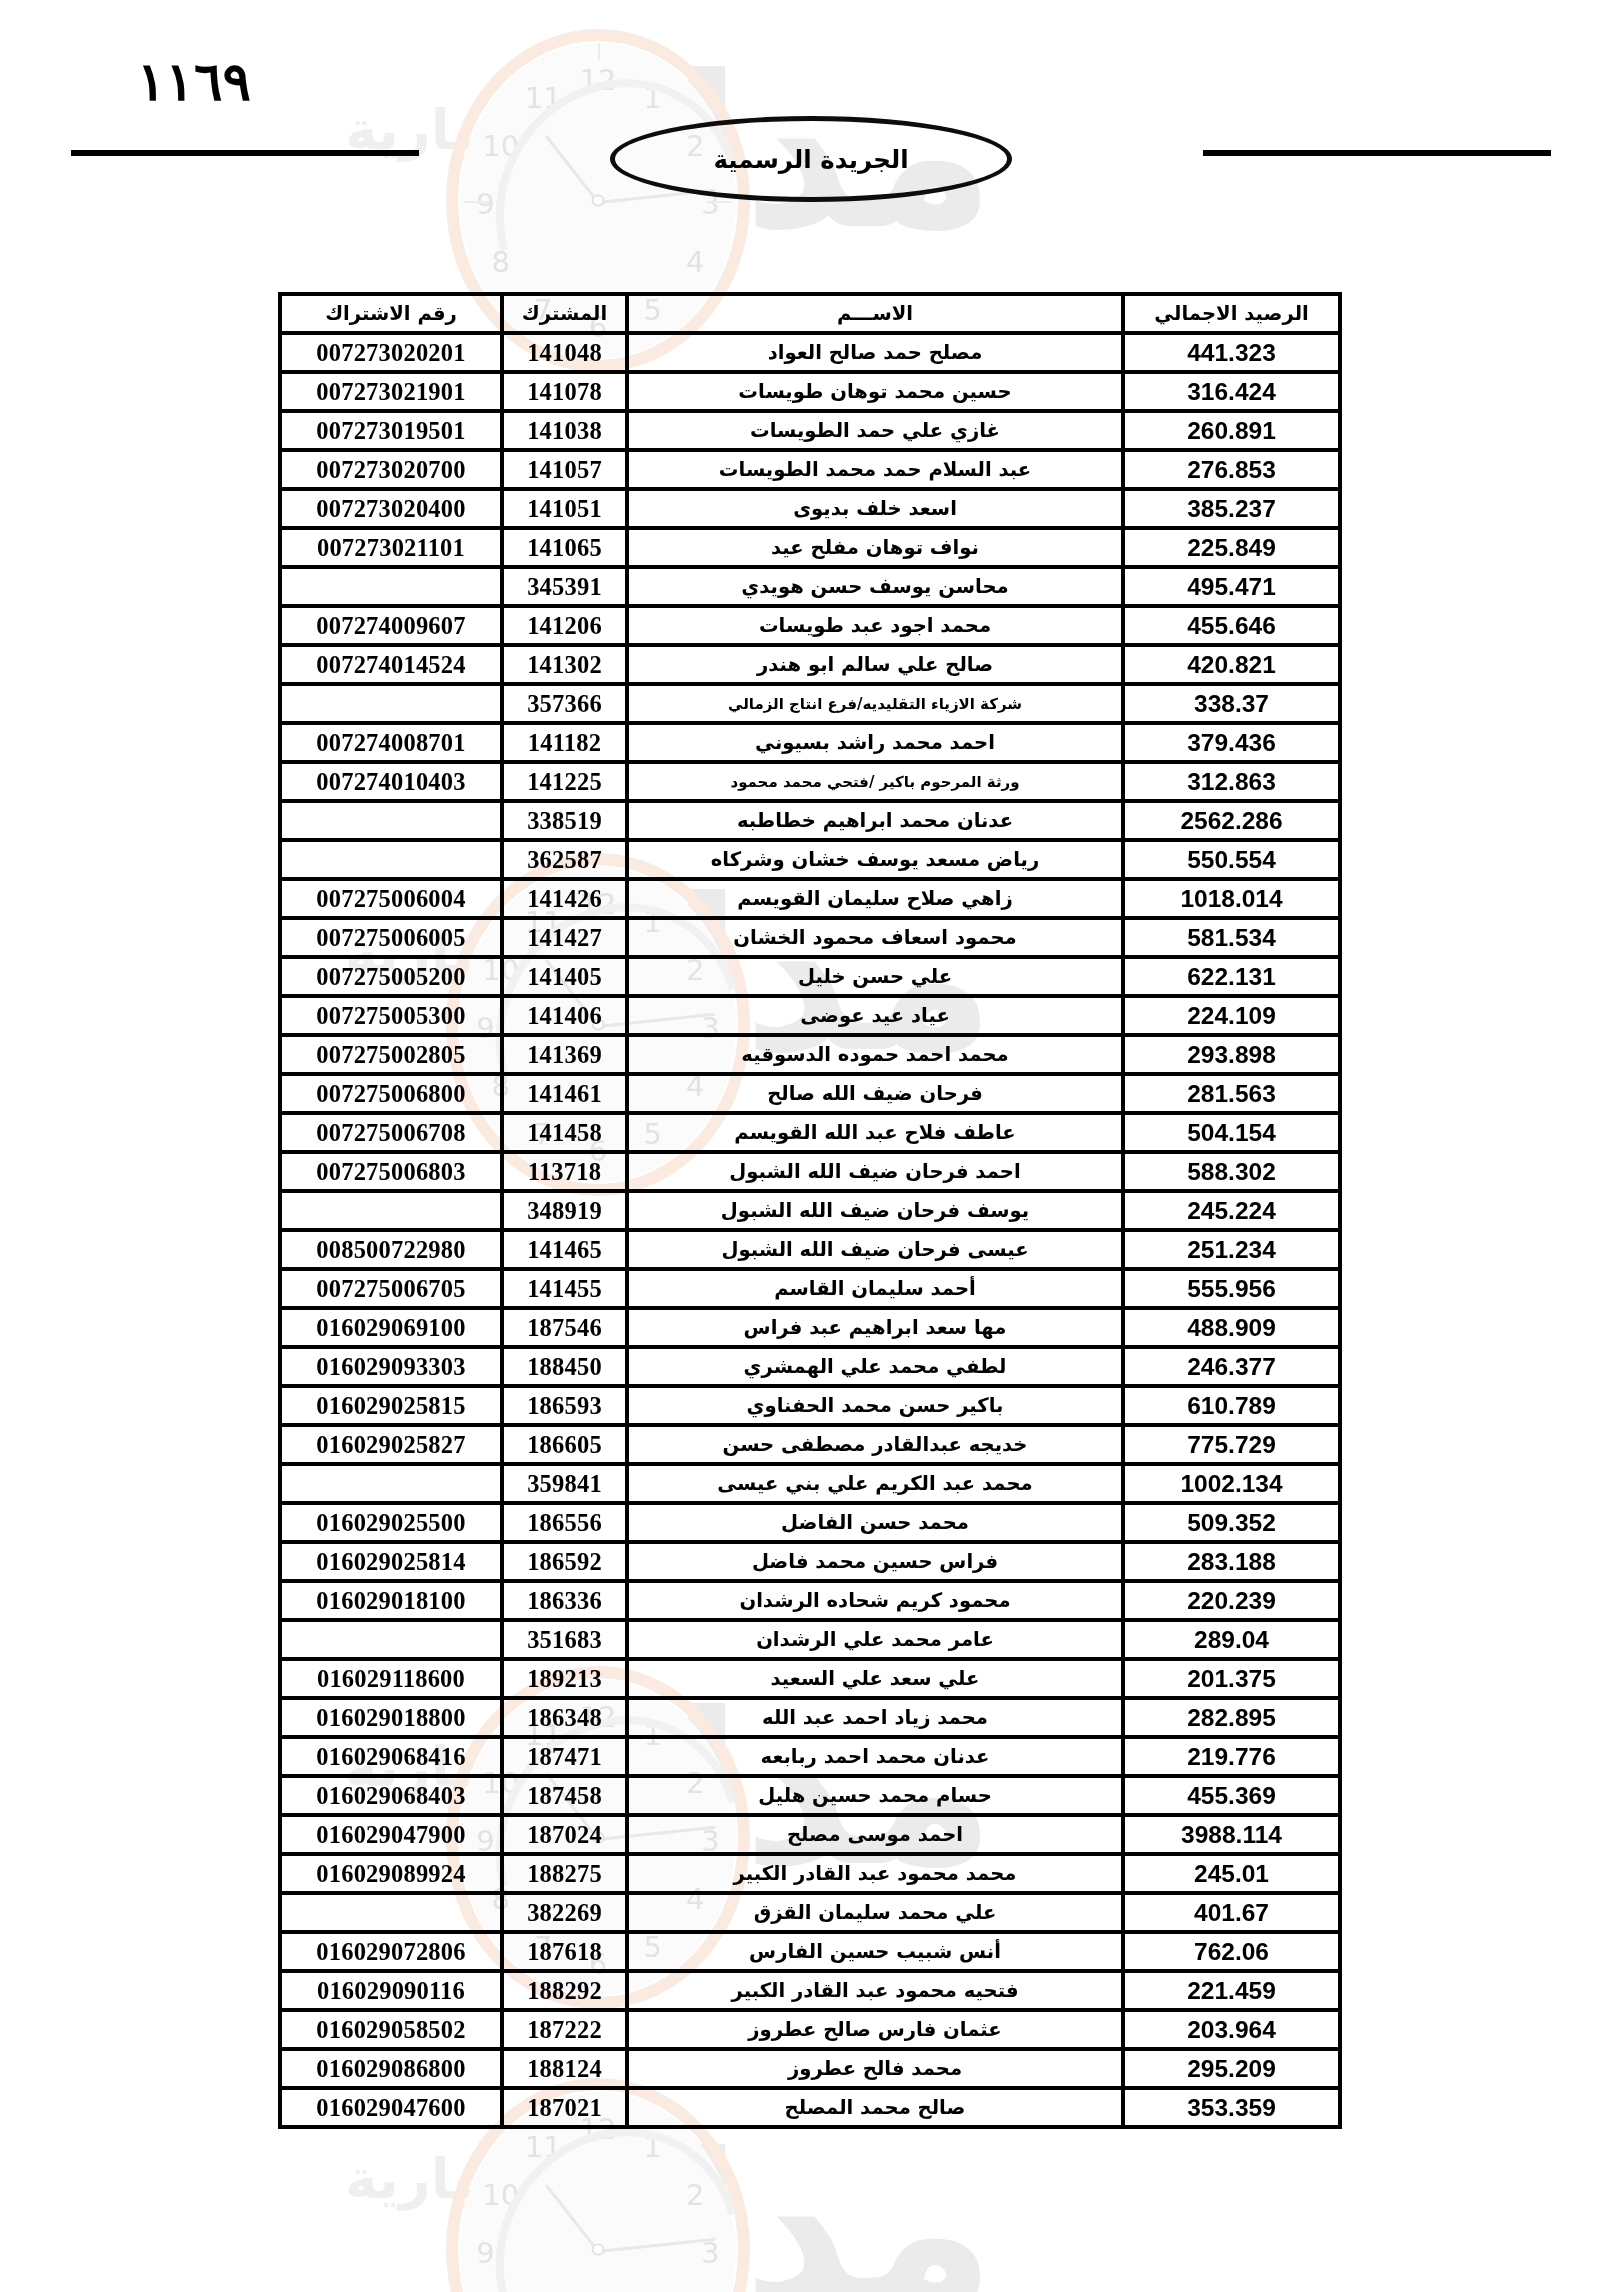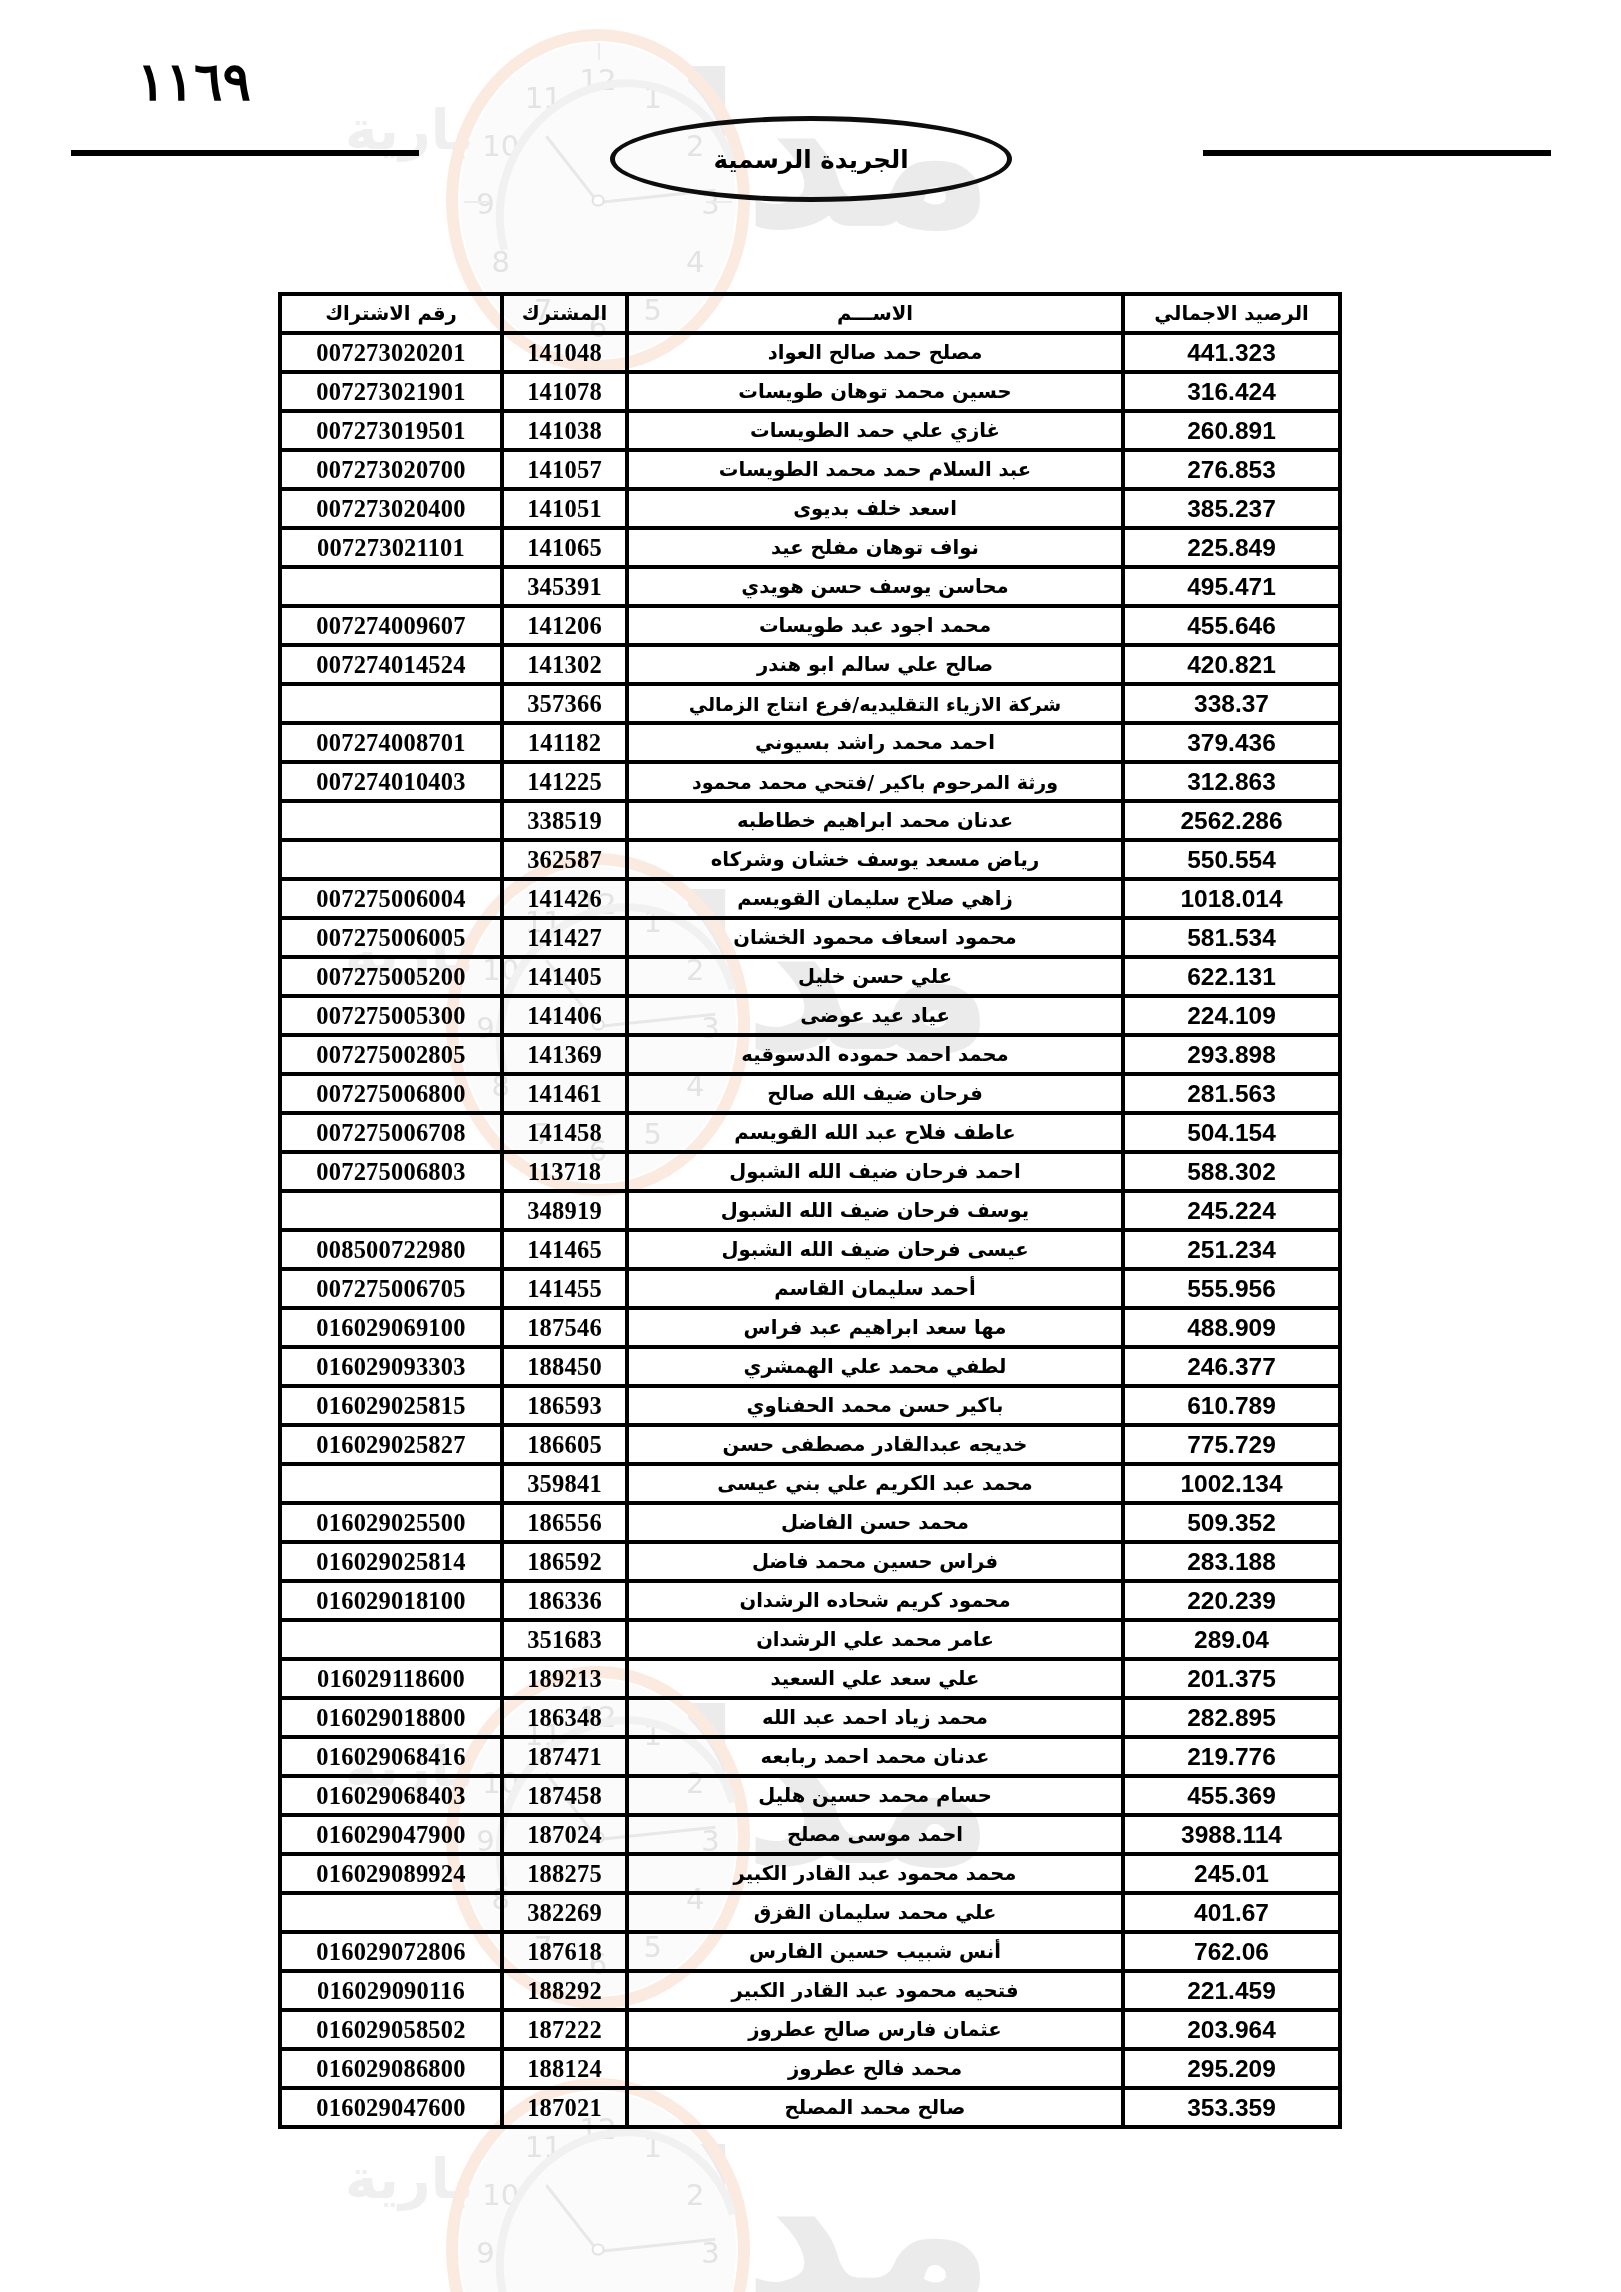--- a/index.html
+++ b/index.html
@@ -195,21 +195,21 @@
     text-align: center;
     direction: ltr;
   }
   td.name {
     font-family: "DejaVu Sans", "Liberation Sans", sans-serif;
     font-size: 19.6px;
     text-align: center;
     direction: rtl;
     white-space: nowrap;
   }
-  td.name.small { font-size: 19px; }
+  td.name.small { font-size: 15px; }
 </style>
 </head>
 <body>
 
 <div id="watermark-layer">
 
   <div class="wm-block wm-madar" style="left:549px; top:59px; font-size:211px;">مدار</div>
   <div class="wm-block wm-ikhbariya" style="left:345px; top:98px; font-size:55px;">الإخبارية</div>
 
   <div class="wm-clock" style="left:446px; top:29px; width:304px; height:343px;">

